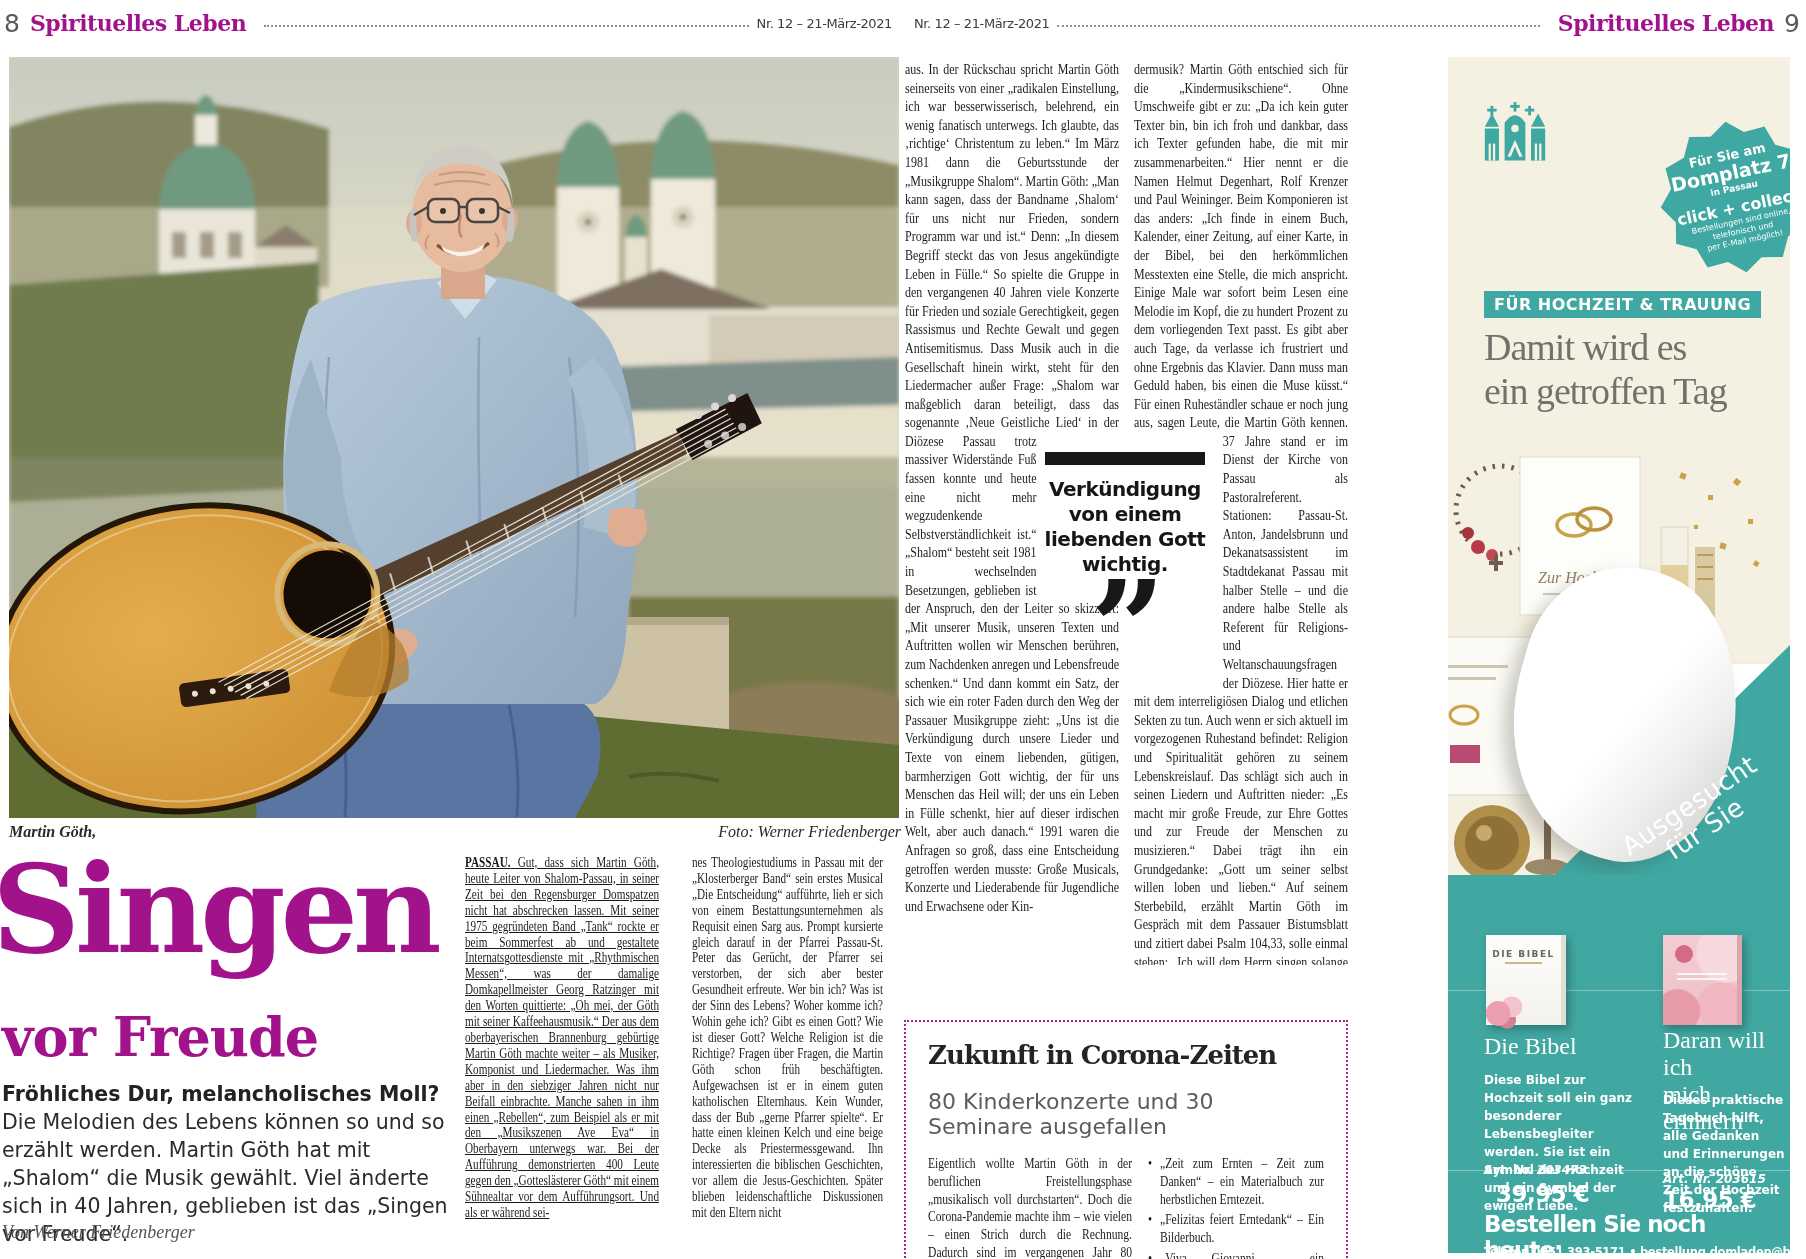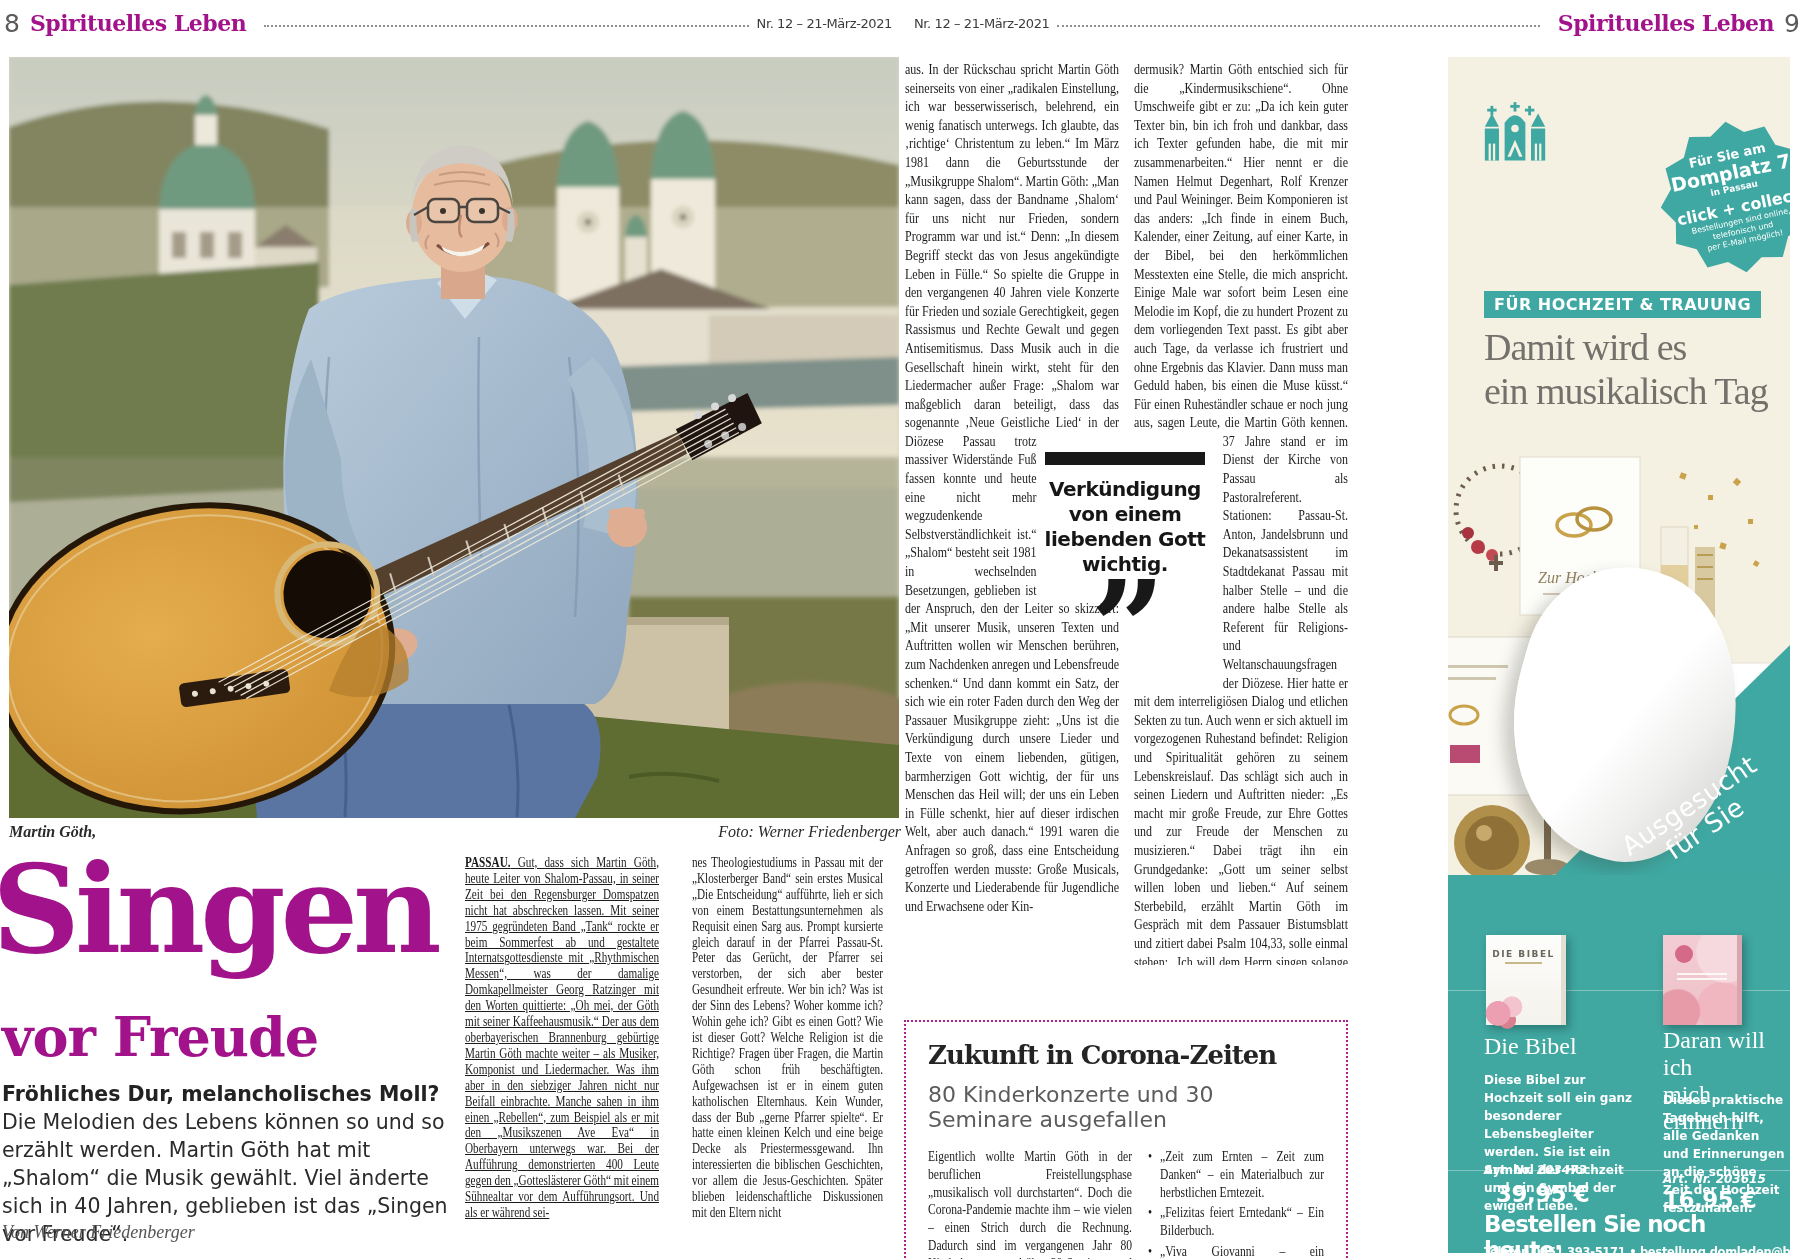--- a/index.html
+++ b/index.html
@@ -57,21 +57,21 @@
   .pq-text { font-family:"DejaVu Sans",sans-serif; font-weight:bold; font-size:20px;
              line-height:25px; color:#161616; letter-spacing:-0.5px; }
   .pq-glyph { font-family:"DejaVu Serif",serif; font-weight:bold; font-size:130px;
               line-height:90px; color:#181818; margin-top:6px; letter-spacing:-6px; }
 
   
   .corona { position:absolute; left:904px; top:1020px; width:444px; height:286px;
             border:2px dotted #b01e8e; padding:18px 22px 0 22px; background:#fff; }
   .corona h3 { font-family:"DejaVu Serif",serif; font-weight:bold; font-size:26px;
                letter-spacing:-1px; color:#242424; }
-  .corona-sub { font-family:"DejaVu Sans",sans-serif; font-size:22px; color:#5c5c5c; margin-top:12px; }
+  .corona-sub { font-family:"DejaVu Sans",sans-serif; font-size:22px; color:#5c5c5c; margin-top:19px; }
   .corona-cols { display:flex; gap:16px; margin-top:16px; }
   .corona-colL { width:204px; overflow:hidden; }
   .corona-colR { width:176px; overflow:hidden; }
   .corona .cond { font:14.5px/17.8px "Liberation Serif",serif; color:#1b1b1b; }
   .corona .cond p + p { margin-top:10px; }
   .bullet { position:relative; padding-left:15px; margin-bottom:3px; }
   .bullet .dot { position:absolute; left:0; top:0; }
 
   
   .ad { position:absolute; left:1448px; top:57px; width:342px; height:1196px;
@@ -377,21 +377,21 @@
         <div class="t4">click + collect</div>
         <div class="t5">Bestellungen sind online,</div>
         <div class="t5">telefonisch und</div>
         <div class="t5">per E-Mail möglich!</div>
       </div>
     </div>
 
     <div class="kicker">FÜR HOCHZEIT &amp; TRAUUNG</div>
     <div class="ad-headline">
       <div>Damit wird es</div>
-      <div>ein musikalisch Tag</div>
+      <div>ein getroffen Tag</div>
     </div>
 
     <div class="collage">
       <svg viewBox="0 0 342 460">
 
         <circle cx="52" cy="95" r="44" fill="none" stroke="#6d5d4c" stroke-width="5" stroke-dasharray="2.5 7"></circle>
         <circle cx="30" cy="132" r="7" fill="#b63a45"></circle>
           <circle cx="44" cy="140" r="6" fill="#c24a52"></circle>
           <circle cx="20" cy="118" r="6" fill="#a83340"></circle>
         <rect x="46" y="140" width="4" height="16" fill="#6d5d4c"></rect>

